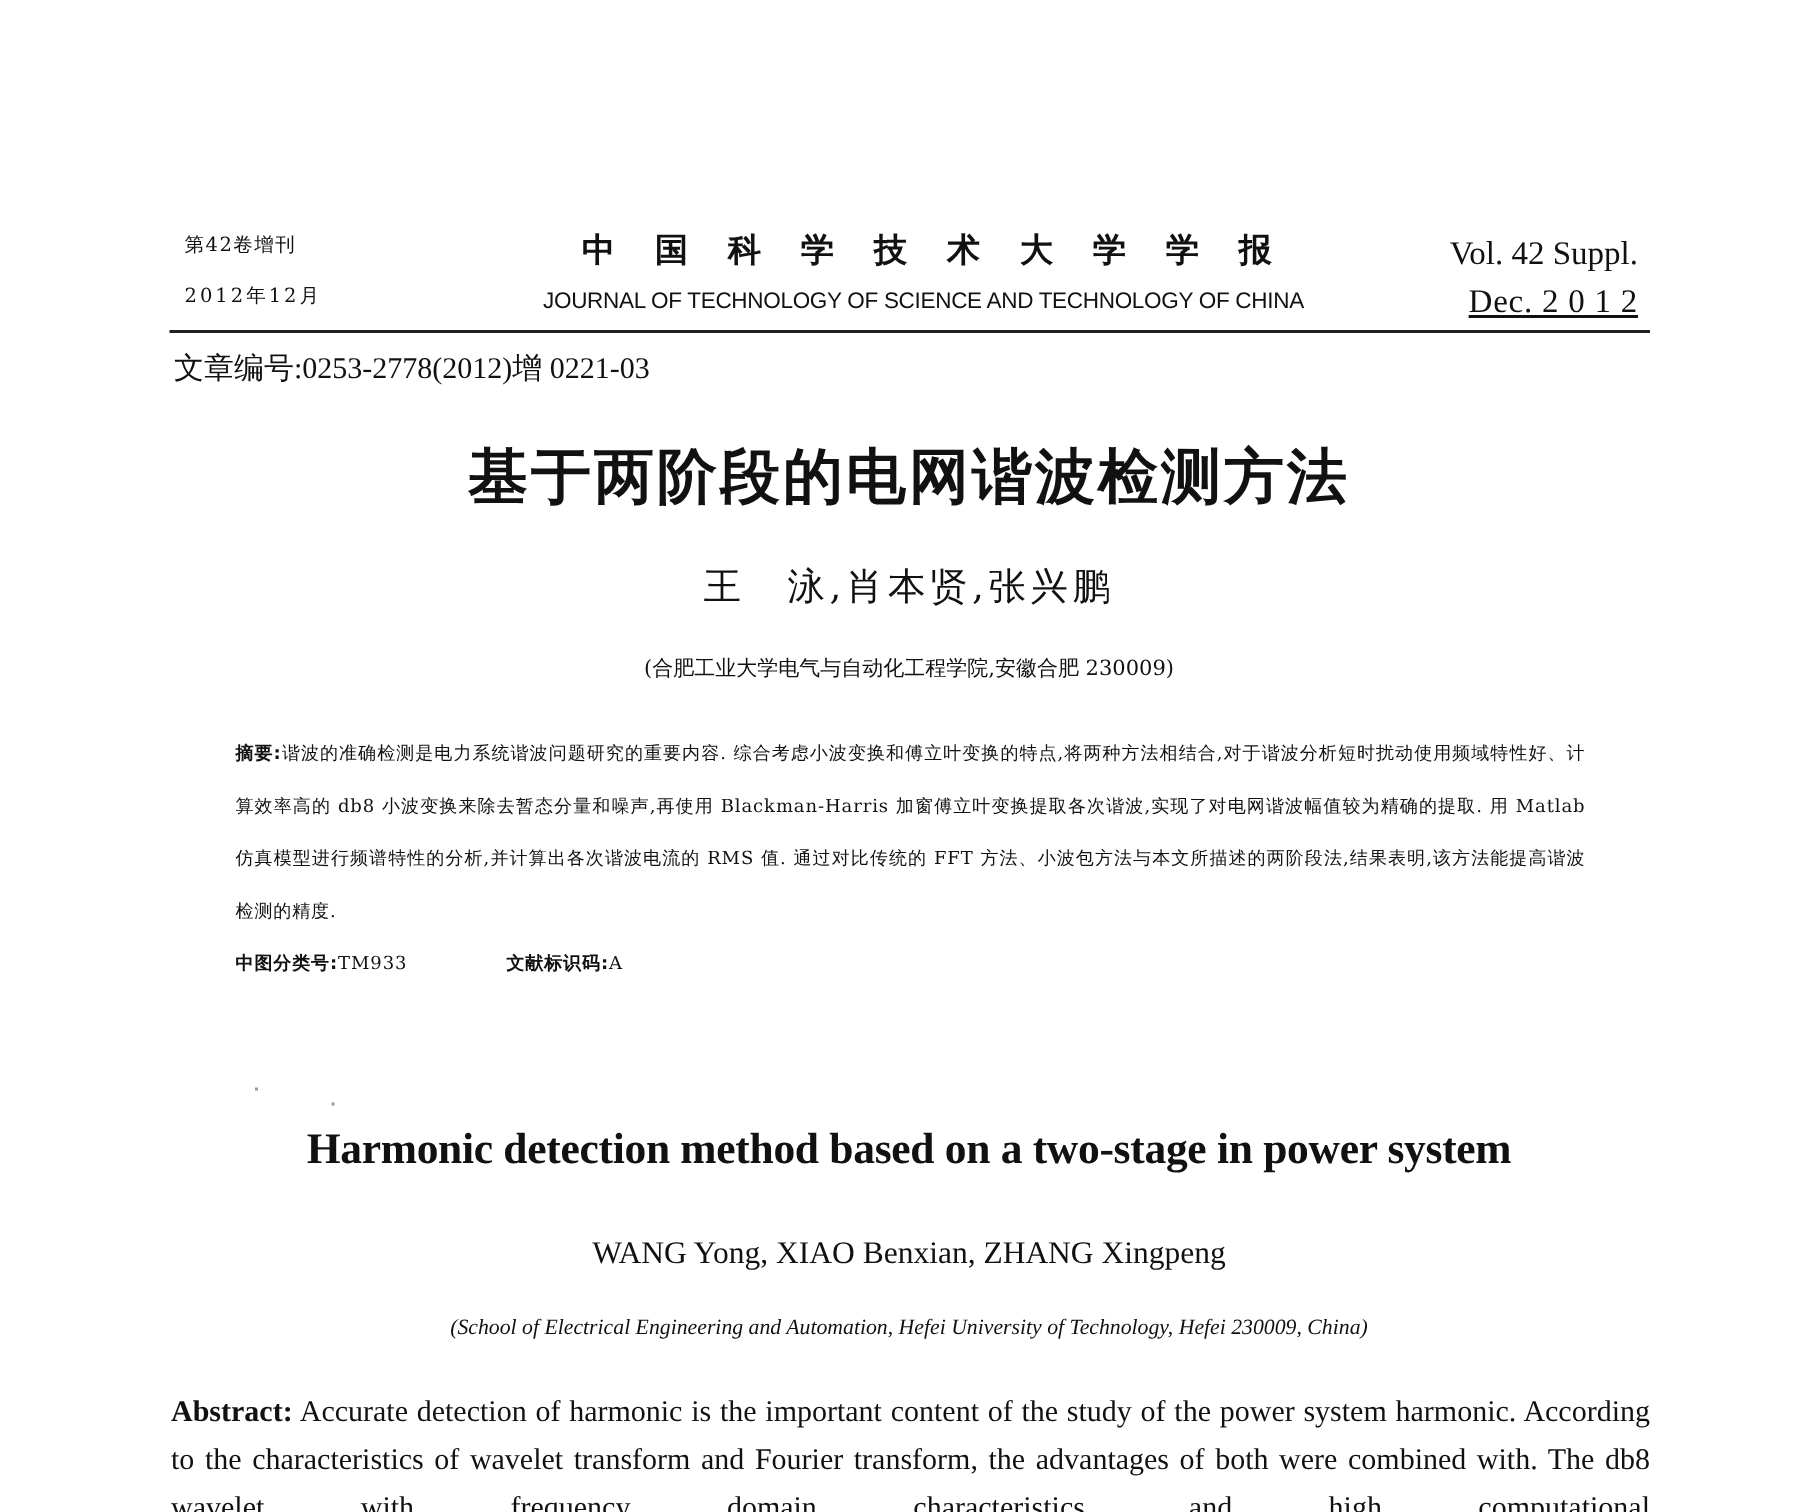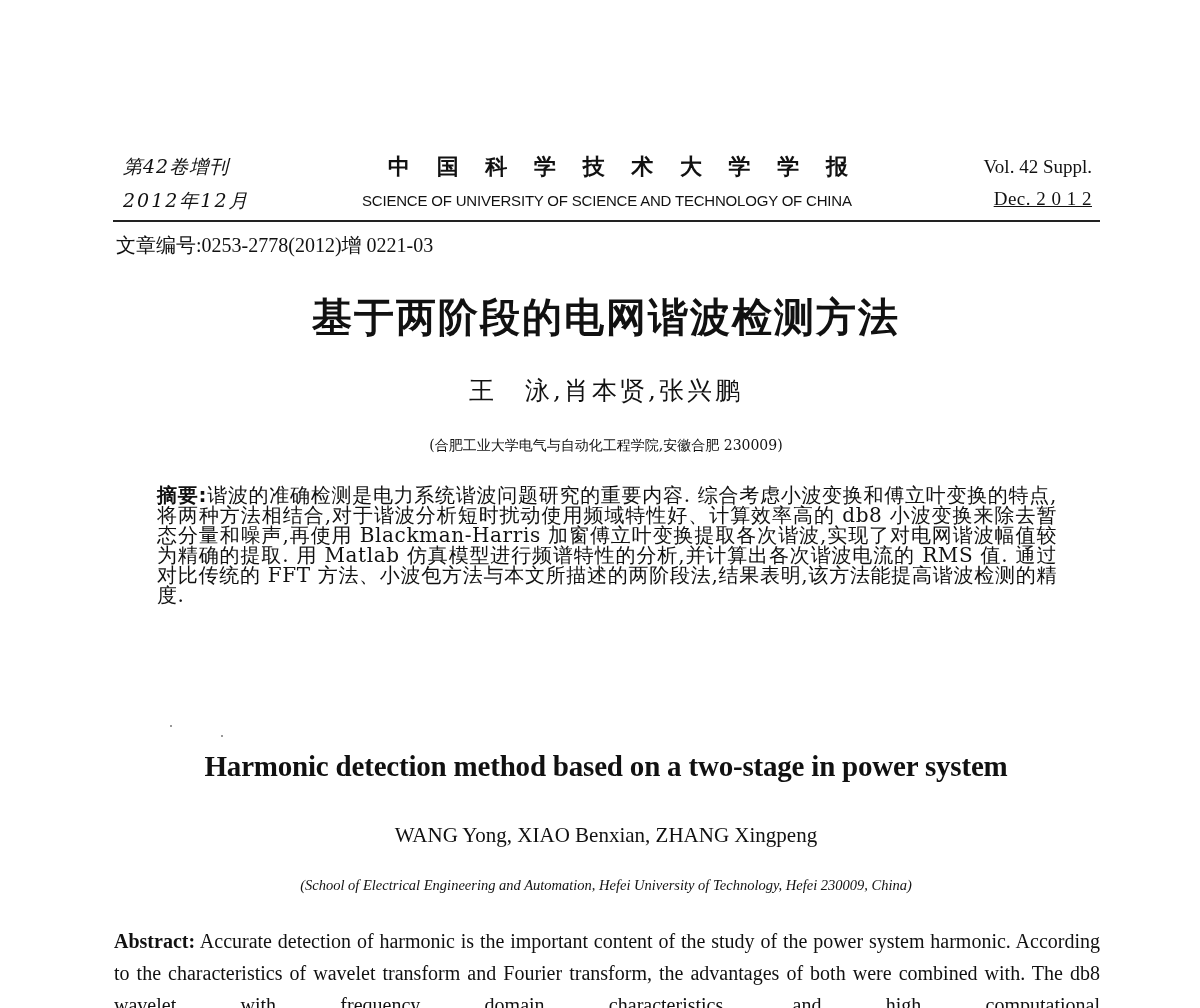--- a/index.html
+++ b/index.html
@@ -1,38 +1,38 @@
 <!DOCTYPE html>
 <html><head>
 <meta charset="utf-8">
 <style>
   html, body { margin: 0; padding: 0; background: #ffffff; }
   body { width: 1200px; height: 1008px; overflow: hidden; position: relative; color: #111; font-family: "DejaVu Serif", "Liberation Serif", serif; }
   .abs { position: absolute; white-space: nowrap; }
 
   
-  .hdr-left { left: 123px; font-size: 19px; letter-spacing: 1px; font-style: italic; }
+  .hdr-left { left: 123px; font-size: 13px; letter-spacing: 1px; }
   .hdr-vol-cn { top: 154px; }
   .hdr-date-cn { top: 188px; letter-spacing: 2px; }
   .hdr-journal-cn { top: 152px; left: 388px; width: 460px; font-size: 22px; font-weight: bold; display: flex; justify-content: space-between; font-family: "DejaVu Sans", sans-serif; }
   .hdr-journal-en { top: 192px; left: 362px; font-family: "Liberation Sans", sans-serif; font-size: 15px; letter-spacing: -0.2px; }
-  .hdr-right { right: 108px; text-align: right; font-family: "Liberation Serif", serif; font-size: 19px; }
+  .hdr-right { right: 108px; text-align: right; font-family: "Liberation Serif", serif; font-size: 22px; }
   .hdr-vol-en { top: 156px; }
   .hdr-date-en { top: 188px; letter-spacing: 0.5px; text-decoration: underline; }
   .hdr-rule { left: 113px; top: 220px; width: 987px; height: 1.5px; background: #222; }
 
   .article-no { left: 116px; top: 232px; font-size: 20px; font-family: Liberation Serif, serif; }
 
   
   .title-cn { left: 0; width: 1212px; text-align: center; top: 290px; font-size: 40px; font-weight: bold; font-family: "DejaVu Sans", sans-serif; letter-spacing: 2px; }
   .authors-cn { left: 0; width: 1212px; text-align: center; top: 374px; font-size: 25px; letter-spacing: 3px; }
   .affil-cn { left: 0; width: 1212px; text-align: center; top: 437px; font-size: 14px; }
 
   
-  .abs-cn { left: 157px; width: 900px; top: 485px; font-size: 20px; line-height: 20px; white-space: normal; text-align: justify; letter-spacing: 0.6px; }
+  .abs-cn { left: 157px; width: 900px; top: 485px; font-size: 12px; line-height: 35px; white-space: normal; text-align: justify; letter-spacing: 0.6px; }
   .abs-cn p { margin: 0; }
   .bold-label { font-weight: bold; font-family: "DejaVu Sans", sans-serif; }
   .meta-line { margin: 0; }
   .gap { display: inline-block; width: 66px; }
 
   .speck { width: 2px; height: 2px; background: #999; }
 
   
   .title-en { left: 0; width: 1212px; text-align: center; top: 750px; font-family: "Liberation Serif", serif; font-weight: bold; font-size: 29px; letter-spacing: -0.2px; }
   .authors-en { left: 0; width: 1212px; text-align: center; top: 823px; font-family: "Liberation Serif", serif; font-size: 21px; }
@@ -52,35 +52,36 @@
   <span>国</span>
   <span>科</span>
   <span>学</span>
   <span>技</span>
   <span>术</span>
   <span>大</span>
   <span>学</span>
   <span>学</span>
   <span>报</span>
 </div>
-<div class="abs hdr-journal-en">SCIENCE OF UNIVERSITY OF SCIENCE AND TECHNOLOGY OF CHINA</div>
+<div class="abs hdr-journal-en">JOURNAL OF TECHNOLOGY OF SCIENCE AND TECHNOLOGY OF CHINA</div>
 
 <div class="abs hdr-right hdr-vol-en">Vol. 42 Suppl.</div>
 <div class="abs hdr-right hdr-date-en">Dec. 2 0 1 2</div>
 
 <div class="abs hdr-rule"></div>
 
 <div class="abs article-no">文章编号:0253-2778(2012)增 0221-03</div>
 
 <div class="abs title-cn">基于两阶段的电网谐波检测方法</div>
 <div class="abs authors-cn">王　泳,肖本贤,张兴鹏</div>
 <div class="abs affil-cn">(合肥工业大学电气与自动化工程学院,安徽合肥 230009)</div>
 
 <div class="abs abs-cn">
   <p><span class="bold-label">摘要:</span><span>谐波的准确检测是电力系统谐波问题研究的重要内容. 综合考虑小波变换和傅立叶变换的特点,将两种方法相结合,对于谐波分析短时扰动使用频域特性好、计算效率高的 db8 小波变换来除去暂态分量和噪声,再使用 Blackman-Harris 加窗傅立叶变换提取各次谐波,实现了对电网谐波幅值较为精确的提取. 用 Matlab 仿真模型进行频谱特性的分析,并计算出各次谐波电流的 RMS 值. 通过对比传统的 FFT 方法、小波包方法与本文所描述的两阶段法,结果表明,该方法能提高谐波检测的精度.</span></p>
+  <p class="meta-line"><span class="bold-label">中图分类号:</span><span>TM933</span><span class="gap"></span><span class="bold-label">文献标识码:</span><span>A</span></p>
 </div>
 
 <div class="abs speck" style="left:170px; top:725px;"></div>
 <div class="abs speck" style="left:221px; top:735px;"></div>
 
 <div class="abs title-en">Harmonic detection method based on a two-stage in power system</div>
 <div class="abs authors-en">WANG Yong, XIAO Benxian, ZHANG Xingpeng</div>
 <div class="abs affil-en">(School of Electrical Engineering and Automation, Hefei University of Technology, Hefei 230009, China)</div>
 
 <div class="abs abs-en">

